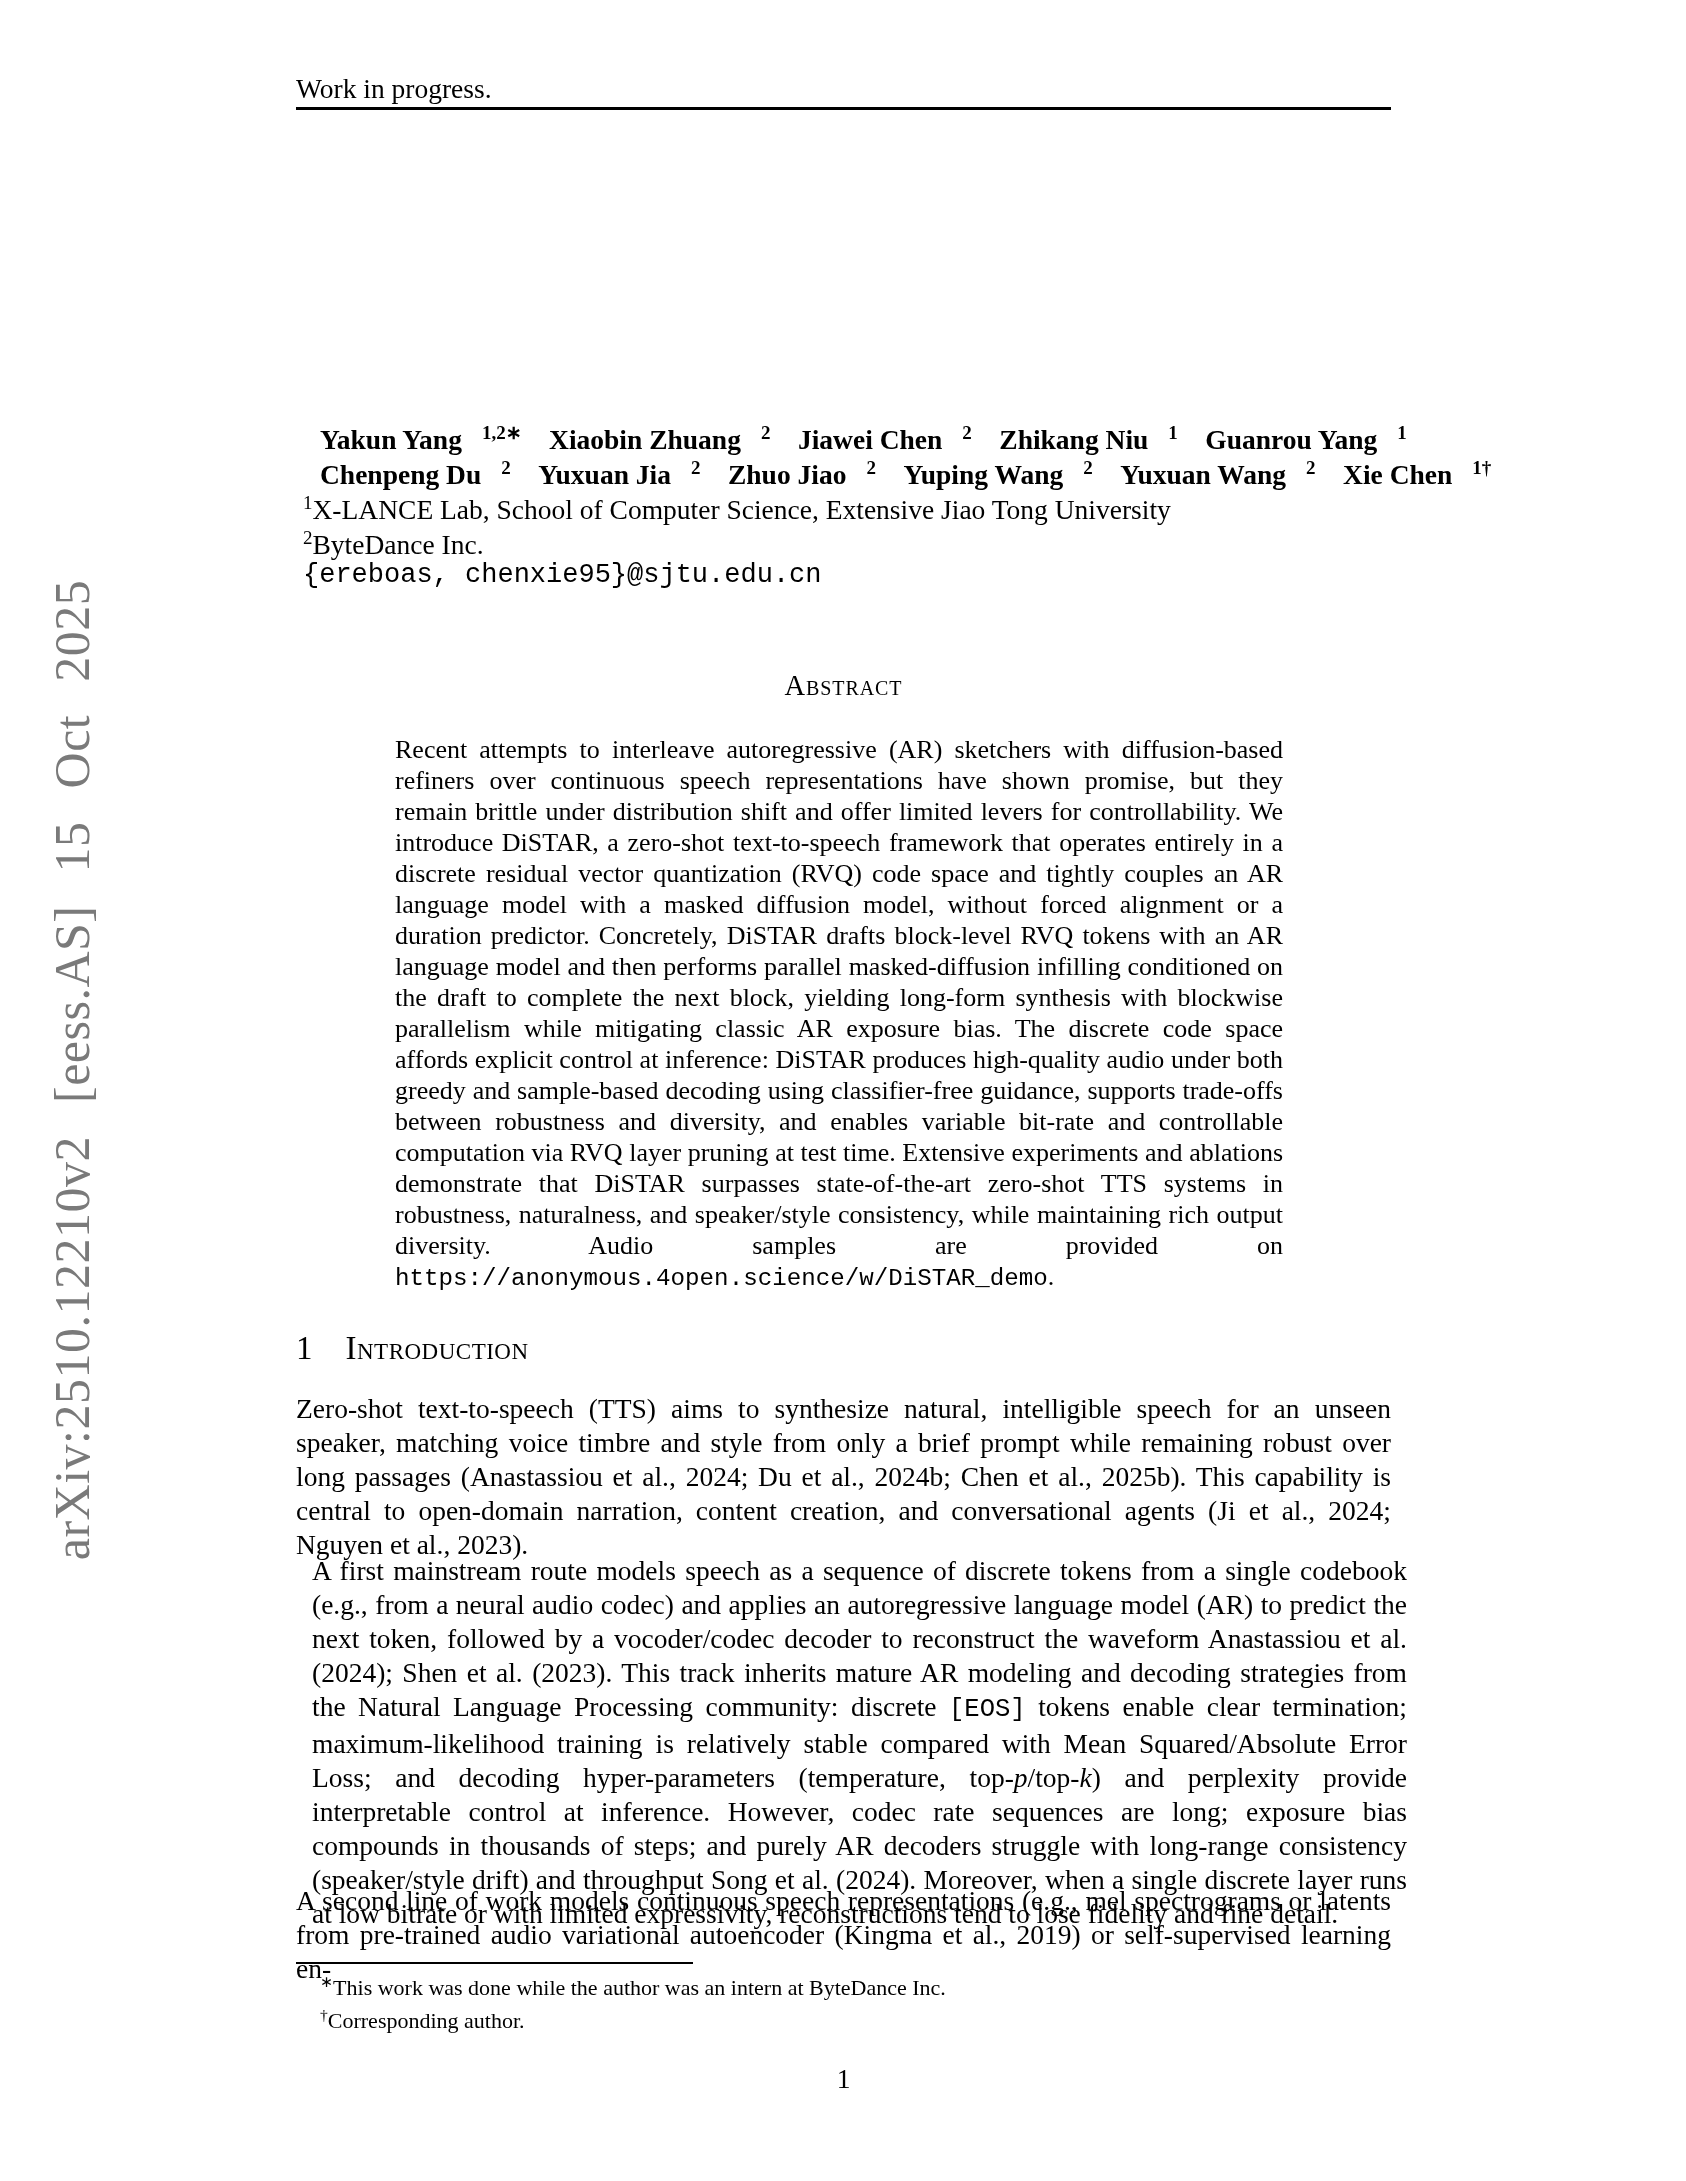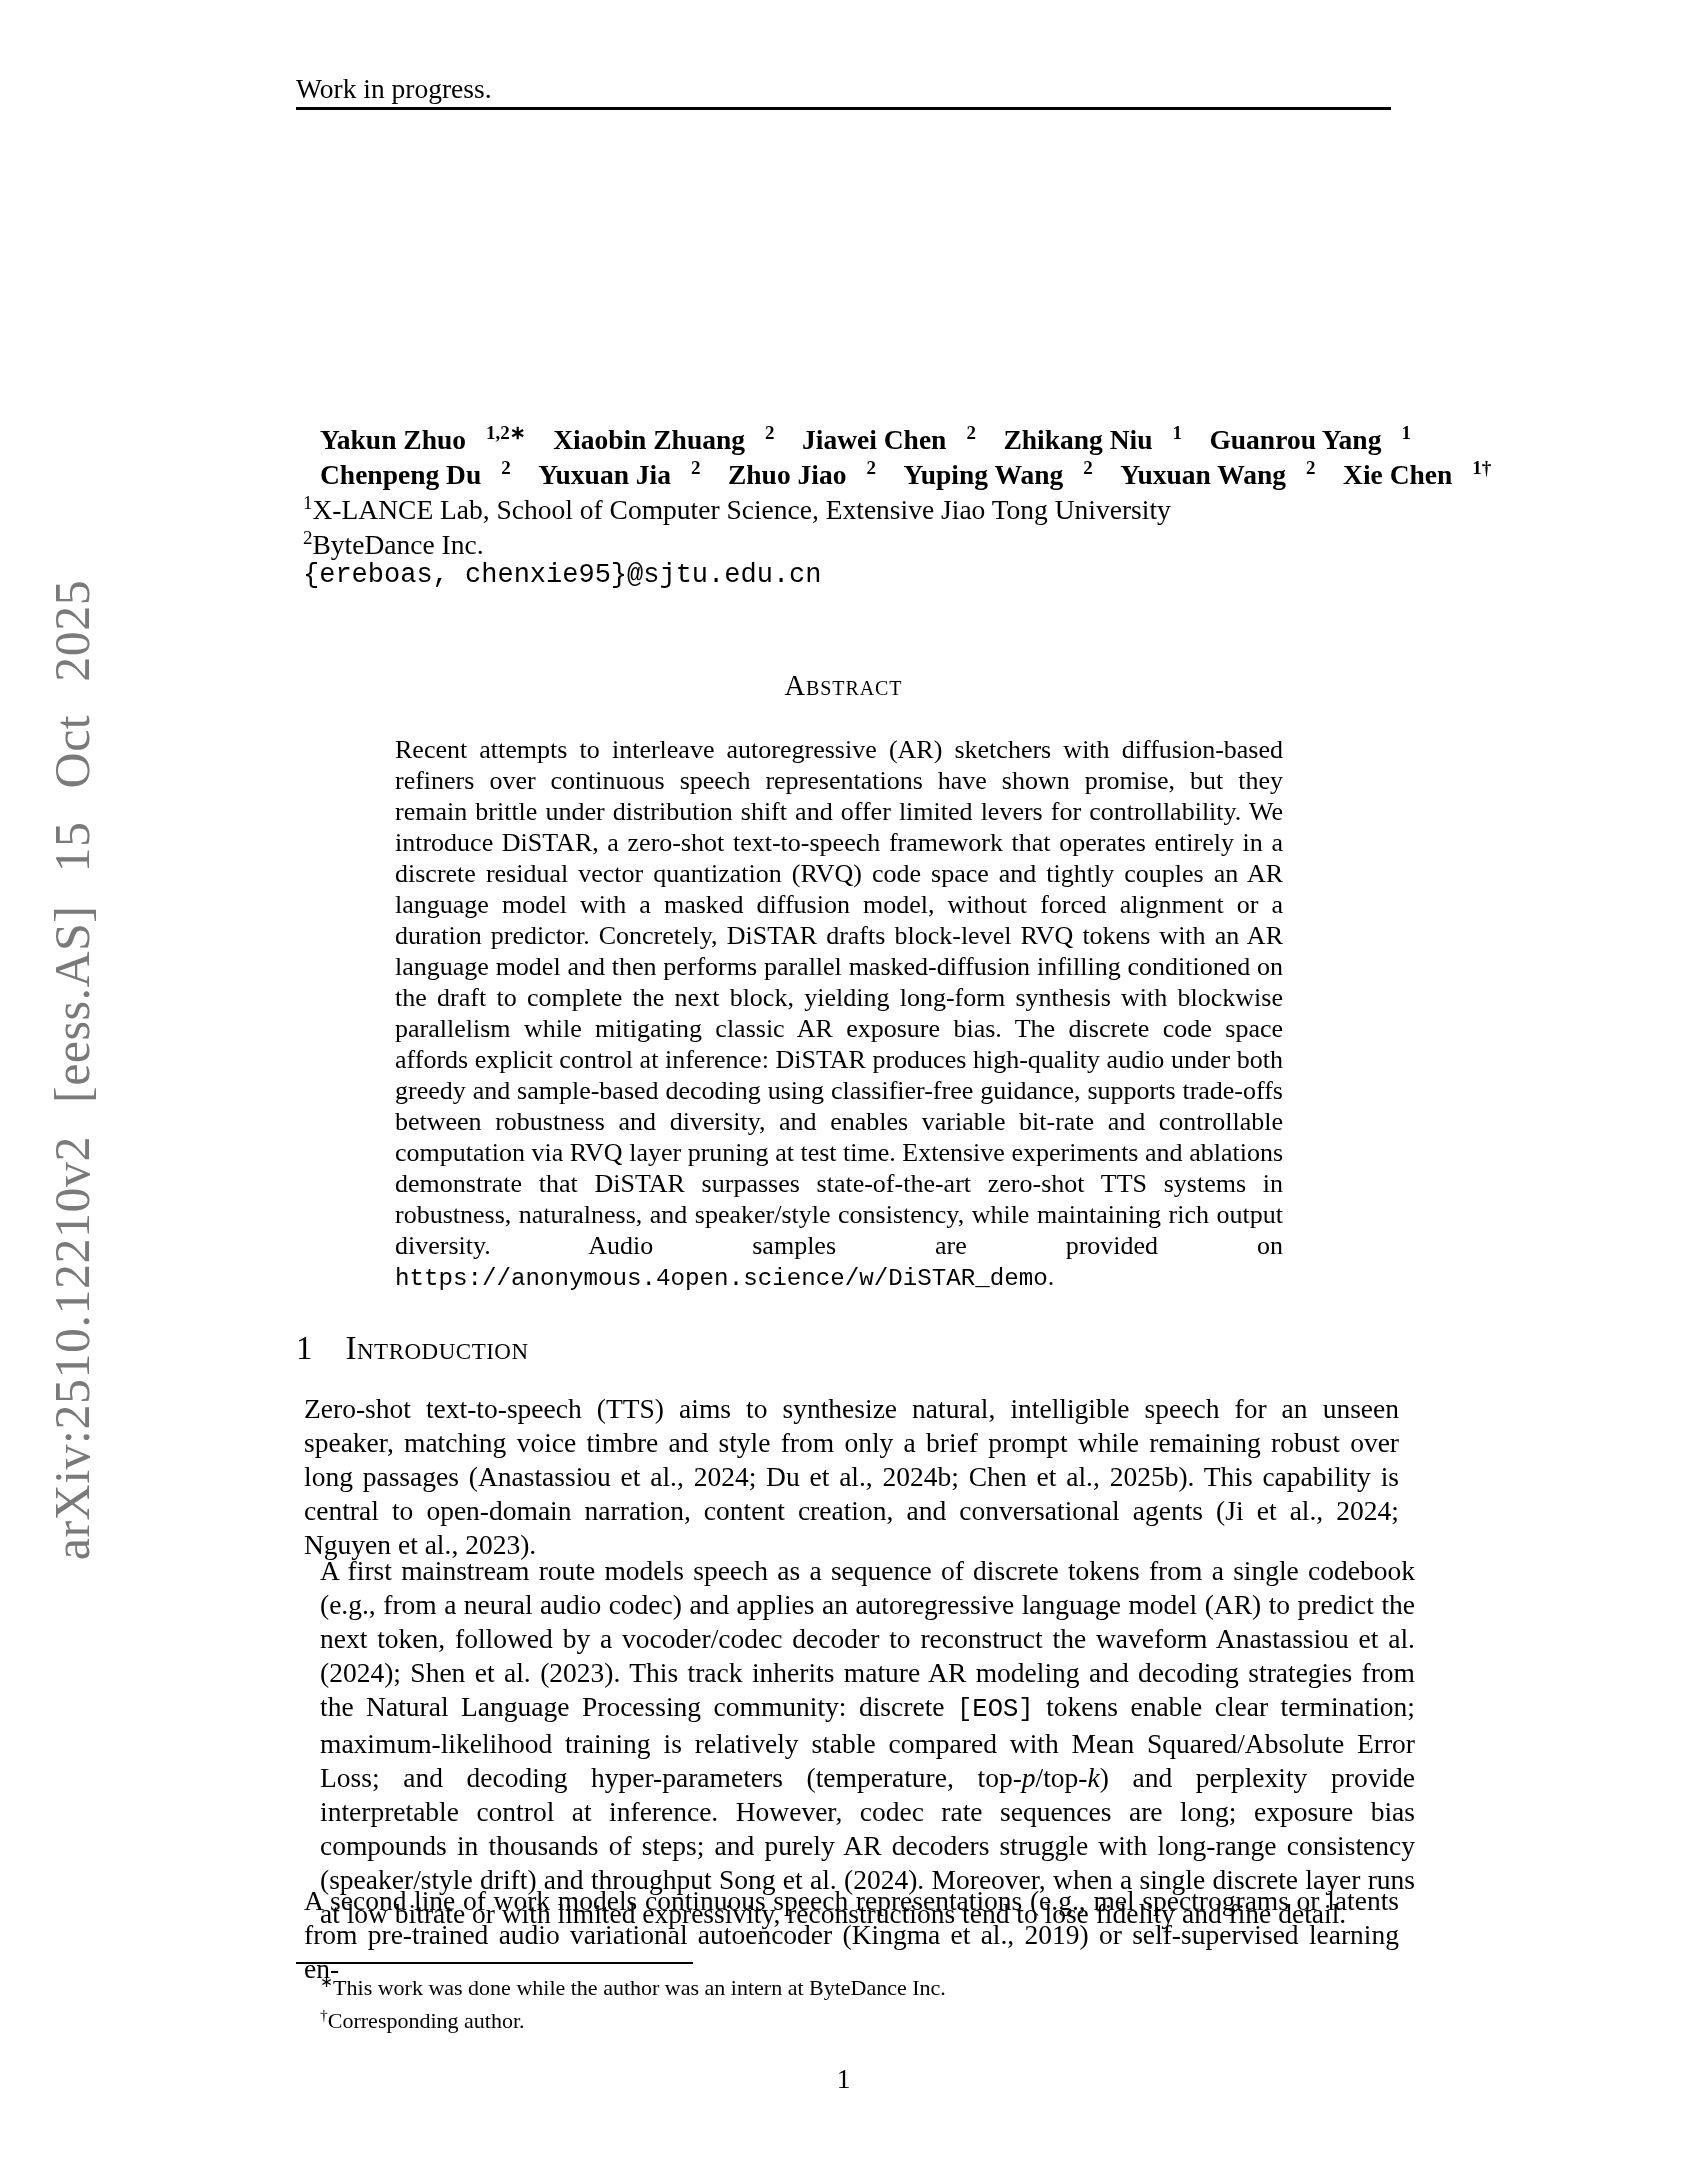--- a/index.html
+++ b/index.html
@@ -72,21 +72,21 @@
 
   .section-heading { left: 296px; top: 1330px; width: 1095px; font-size: 33px; }
   .section-number { display: inline-block; }
   .section-title {
     display: inline-block; margin-left: 33px;
     font-variant: small-caps; font-variant-caps: small-caps;
     letter-spacing: 0.5px;
   }
 
   .body-par {
-    left: 304px; width: 1095px;
+    left: 296px; width: 1095px;
     font-size: 27.5px; line-height: 34px;
     text-align: justify;
   }
   .par-1 { top: 1392px; }
   .par-2 { top: 1554px; margin-left: 16px; }
   .par-3 { top: 1884px; }
 
   .footnote-rule { left: 296px; top: 1962px; width: 397px; height: 1.8px; background: #000; }
   .footnote { left: 296px; width: 1095px; font-size: 22px; line-height: 27.5px; text-indent: 24px; }
   .fn-1 { top: 1974px; }
@@ -100,21 +100,21 @@
 
 <div class="page">
 
   <div class="watermark">arXiv:2510.12210v2 [eess.AS] 15 Oct 2025</div>
 
   <div class="abs header-line">Work in progress.</div>
   <div class="abs header-rule"></div>
 
 
   <div class="abs authors-l1 author-line">
-    <span class="author"><span>Yakun Zhuo</span><sup>1,2∗</sup></span><span class="author"><span>Xiaobin Zhuang</span><sup>2</sup></span><span class="author"><span>Jiawei Chen</span><sup>2</sup></span><span class="author"><span>Zhikang Niu</span><sup>1</sup></span><span class="author"><span>Guanrou Yang</span><sup>1</sup></span>
+    <span class="author"><span>Yakun Yang</span><sup>1,2∗</sup></span><span class="author"><span>Xiaobin Zhuang</span><sup>2</sup></span><span class="author"><span>Jiawei Chen</span><sup>2</sup></span><span class="author"><span>Zhikang Niu</span><sup>1</sup></span><span class="author"><span>Guanrou Yang</span><sup>1</sup></span>
   </div>
 
   <div class="abs authors-l2 author-line">
     <span class="author"><span>Chenpeng Du</span><sup>2</sup></span><span class="author"><span>Yuxuan Jia</span><sup>2</sup></span><span class="author"><span>Zhuo Jiao</span><sup>2</sup></span><span class="author"><span>Yuping Wang</span><sup>2</sup></span><span class="author"><span>Yuxuan Wang</span><sup>2</sup></span><span class="author"><span>Xie Chen</span><sup>1†</sup></span>
   </div>
 
   <div class="abs affil affil-1"><sup>1</sup><span>X-LANCE Lab, School of Computer Science, Extensive Jiao Tong University</span></div>
   <div class="abs affil affil-2"><sup>2</sup><span>ByteDance Inc.</span></div>
 
   <div class="abs email-line">{ereboas, chenxie95}@sjtu.edu.cn</div>

